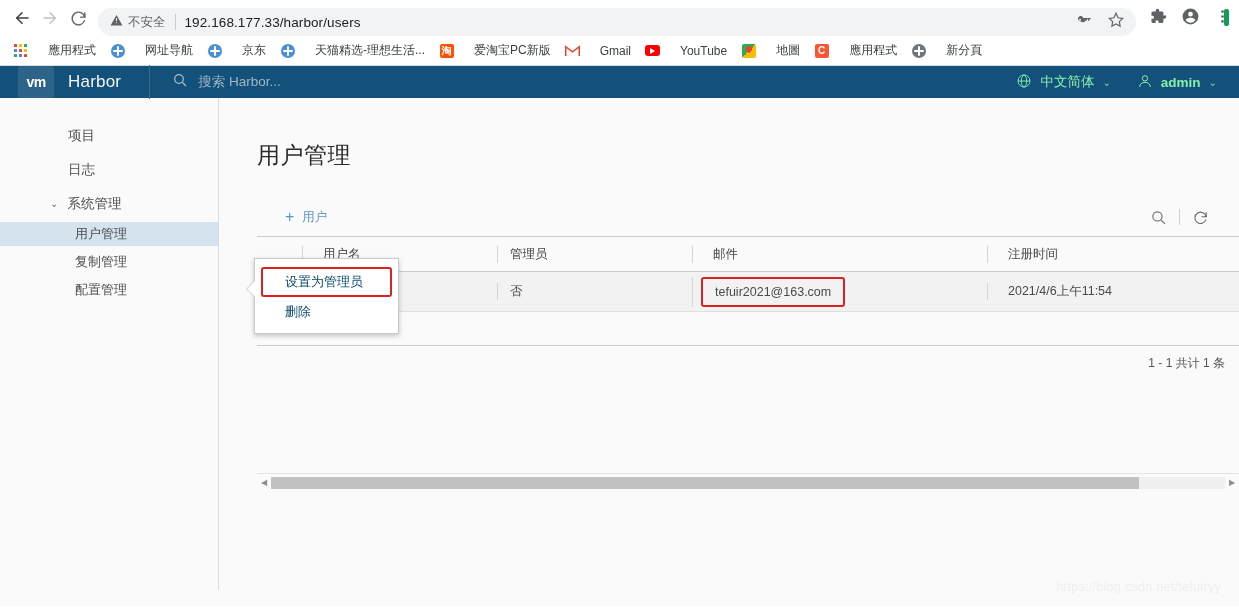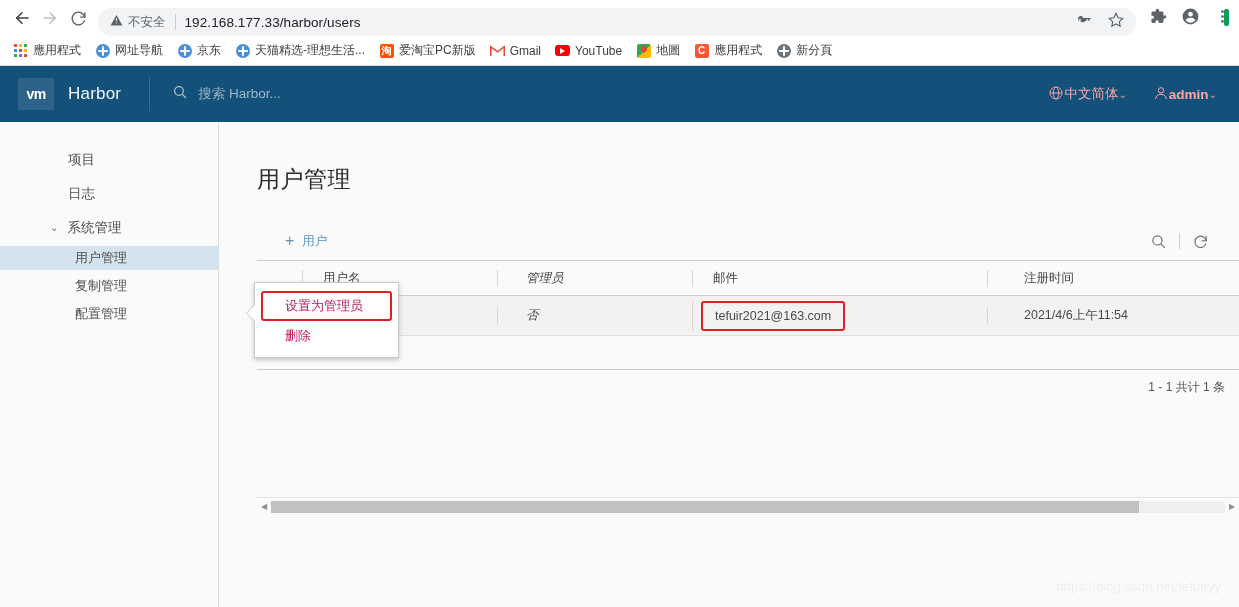--- a/index.html
+++ b/index.html
@@ -36,51 +36,51 @@
   .ob-url { font-size: 13.5px; color: #202124; letter-spacing: .1px; }
   .ob-icons { margin-left: auto; display: flex; align-items: center; gap: 16px; color: #5f6368; }
   .chrome-right { display: flex; align-items: center; gap: 14px; padding-left: 10px; color: #5f6368; }
 
   .bm-bar {
     height: 30px; display: flex; align-items: center; gap: 0;
     padding: 0 6px; background: #ffffff;
     border-bottom: 1px solid #dadce0;
     font-size: 12px; color: #3c4043; white-space: nowrap;
   }
-  .bm { display: flex; align-items: center; gap: 5px; padding: 3px 7px; border-radius: 4px; }
+  .bm { display: flex; align-items: center; gap: 20px; padding: 3px 7px; border-radius: 4px; }
   .bm .favicon { width: 15px; height: 15px; flex: 0 0 15px; display: flex; align-items: center; justify-content: center; }
   .apps-grid { display: grid; grid-template-columns: repeat(3, 3px); grid-template-rows: repeat(3, 3px); gap: 2px; }
   .apps-grid i { display: block; width: 3px; height: 3px; border-radius: .5px; }
   .globe-ico { width: 14px; height: 14px; border-radius: 50%; background: #4a90d9; position: relative; }
   .globe-ico::before { content:""; position:absolute; left:2px; top:6px; width:10px; height:2px; background:#fff; border-radius:1px;}
   .globe-ico::after { content:""; position:absolute; left:6px; top:2px; width:2px; height:10px; background:#fff; border-radius:1px;}
   .sq-ico { width: 14px; height: 14px; border-radius: 2px; display: flex; align-items: center; justify-content: center;
             color: #fff; font-size: 10px; font-weight: bold; }
 
   
   .pip { position: absolute; right: 2px; top: 1px; width: 5px; height: 17px; background: #0f9d58; border-radius: 2px; }
 
   
   .app { width: 1239px; height: 540px; background: #fafafa; position: relative; }
   .hdr {
-    height: 56px; background: #13507a; display: flex; align-items: center;
+    height: 32px; background: #13507a; display: flex; align-items: center;
     color: #fff; position: relative;
   }
   .brand { display: flex; align-items: center; padding-left: 18px; gap: 14px; }
   .vmlogo {
     width: 36px; height: 32px; background: #2d6389; color: #fff;
     display: flex; align-items: center; justify-content: center;
     font-size: 14px; font-weight: bold; letter-spacing: -.5px; border-radius: 2px;
   }
   .brand-name { font-size: 17px; letter-spacing: .2px; color: #f3f6f8; }
   .hdr-divider { width: 1px; height: 34px; background: #3b6b8d; margin-left: 28px; }
   .hdr-search { display: flex; align-items: center; gap: 10px; margin-left: 22px; color: #a9bfcf; }
   .hdr-search .ph { font-size: 13.5px; color: #9fb6c7; }
   .hdr-right { margin-left: auto; display: flex; align-items: center; gap: 26px; padding-right: 22px; }
-  .hdr-item { display: flex; align-items: center; font-size: 13.5px; color: #fca5a5; }
+  .hdr-item { display: flex; align-items: center; gap: 8px; font-size: 13.5px; color: #86efac; }
   .caret { font-size: 10px; opacity: .85; }
 
   .body-row { display: flex; height: 492px; }
   .sidebar {
     width: 220px; background: #fafafa; border-right: 1px solid #d8dde1;
     padding-top: 24px; font-size: 13.5px; color: #565656;
   }
   .nav-item { height: 28px; display: flex; align-items: center; padding-left: 68px; color: #4f4f4f; }
   .nav-group { height: 28px; display: flex; align-items: center; padding-left: 50px; gap: 9px; color: #4f4f4f; }
   .nav-group .chev { font-size: 10px; color: #707070; display:inline-block; transform: translateY(-1px); }
@@ -113,23 +113,23 @@
   }
   .gfoot {
     height: 34px; background: #fafafa; border-bottom: 1px solid #ccc;
   }
   .gpager {
     height: 34px; background: #fafafa; display: flex; align-items: center;
     justify-content: flex-end; padding-right: 14px; font-size: 12px; color: #555;
   }
   .c0 { width: 45px; flex: 0 0 45px; display:flex; align-items:center; justify-content:center; }
   .c1 { width: 195px; flex: 0 0 195px; padding-left: 20px; }
-  .c2 { width: 195px; flex: 0 0 195px; padding-left: 28px; font-style: italic; }
+  .c2 { width: 195px; flex: 0 0 195px; padding-left: 12px; }
   .c3 { width: 295px; flex: 0 0 295px; padding-left: 20px; }
-  .c4 { width: 250px; flex: 0 0 250px; padding-left: 36px; }
+  .c4 { width: 250px; flex: 0 0 250px; padding-left: 20px; }
   .colsep { border-left: 1px solid #d5d5d5; }
   .dots { display: flex; flex-direction: column; gap: 3px; align-items: center; }
   .dots i { width: 3px; height: 3px; border-radius: 50%; background: #7a7a7a; display: block; }
   .redbox {
     display: inline-block; border: 2px solid #e02020; border-radius: 3px;
     padding: 6px 12px; margin-left: -12px;
   }
 
   
   .ddmenu {
@@ -140,21 +140,21 @@
   .ddmenu::before {
     content: ""; position: absolute; left: -8px; top: 22px;
     border-top: 8px solid transparent; border-bottom: 8px solid transparent;
     border-right: 8px solid #fff;
   }
   .ddmenu::after {
     content: ""; position: absolute; left: -9px; top: 21px;
     border-top: 9px solid transparent; border-bottom: 9px solid transparent;
     border-right: 9px solid #c9c9c9; z-index: -1;
   }
-  .ddi { font-size: 13px; color: #be185d; padding: 4px 0 4px 30px; }
+  .ddi { font-size: 13px; color: #0c4a6e; padding: 4px 0 4px 30px; }
   .ddi.hl {
     border: 2px solid #e02020; border-radius: 3px; margin: 0 6px 2px 6px;
     padding: 4px 0 4px 22px;
   }
 
   
   .hscroll {
     position: absolute; left: 38px; top: 375px; width: 982px; height: 18px;
     background: #fafafa; display: flex; align-items: center;
     border-top: 1px solid #e3e3e3;

